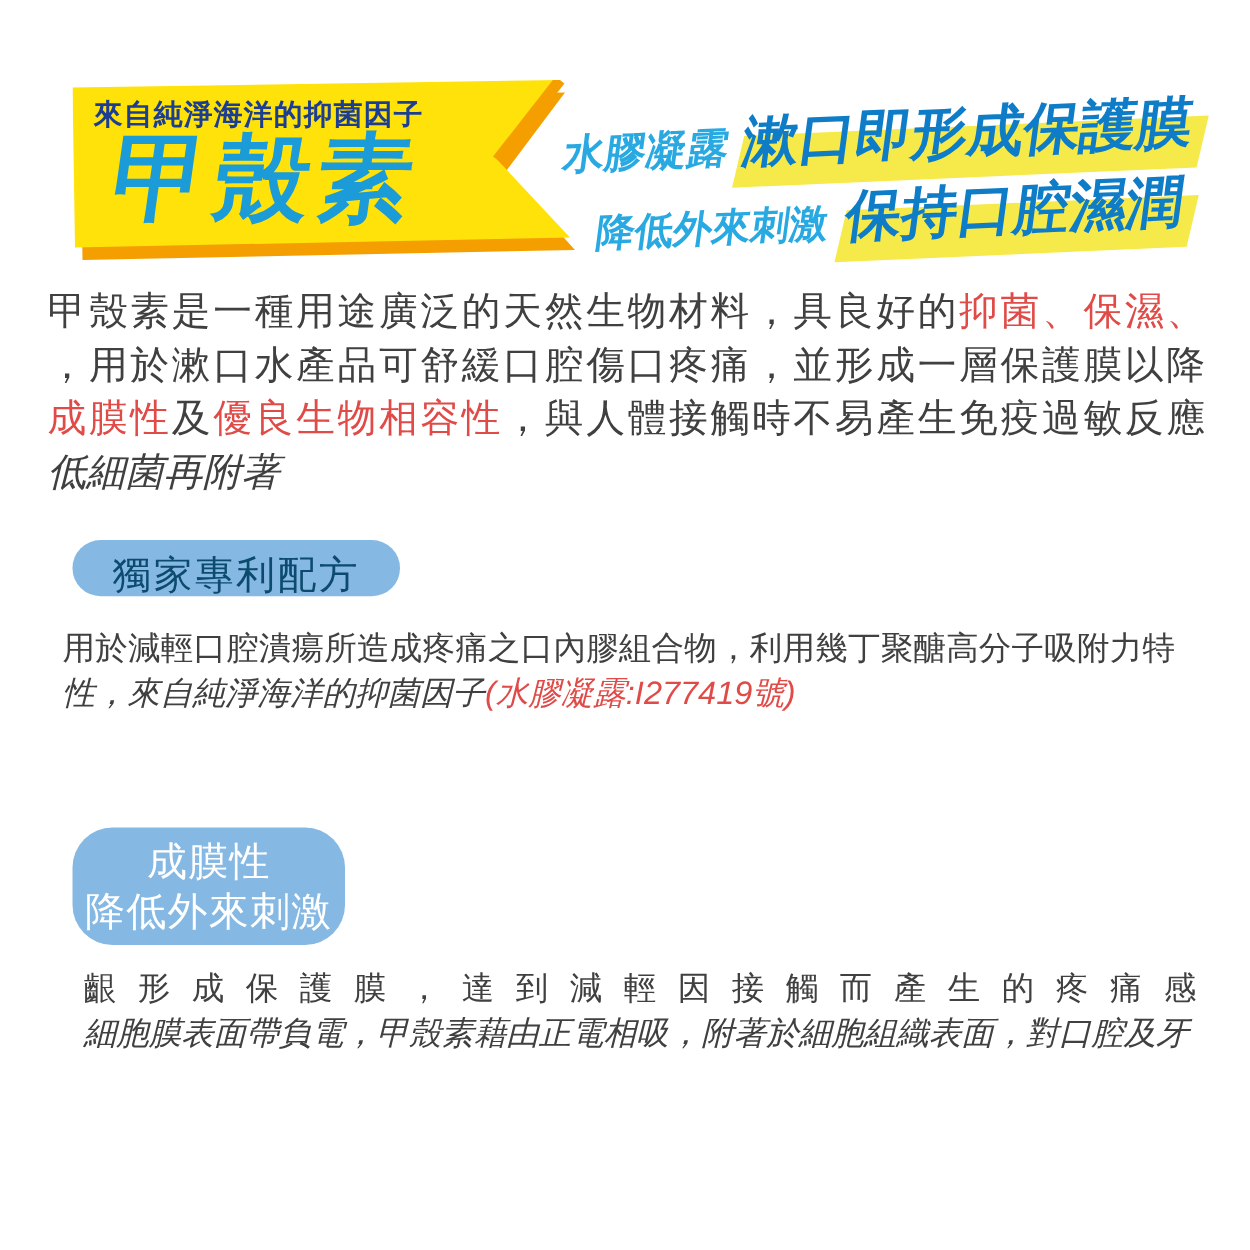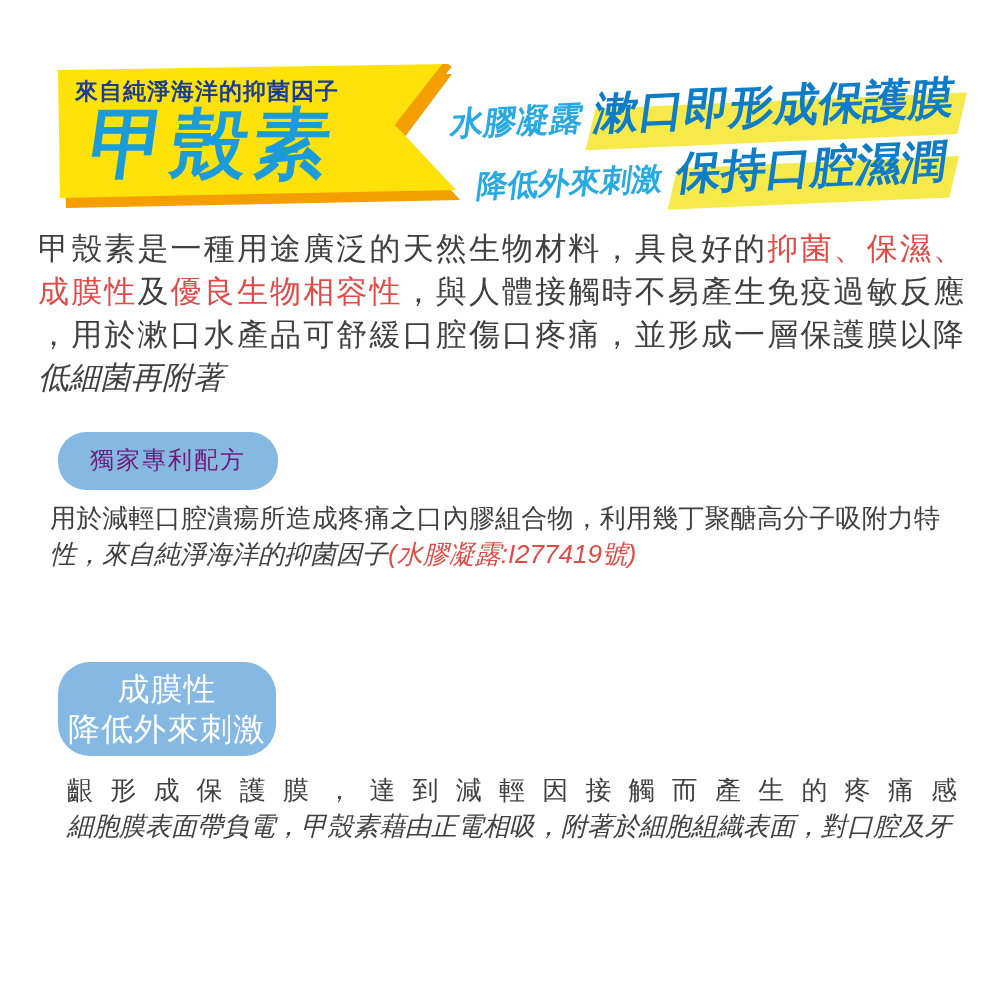--- a/index.html
+++ b/index.html
@@ -51,23 +51,23 @@
   
   .para{position:absolute;color:var(--text-gray);}
   .intro{left:38px;top:211px;width:926px;font-size:31px;line-height:43px;margin-top:16px;}
   .desc-1{left:50px;top:500px;width:890px;font-size:26px;line-height:36px;}
   .desc-2{left:67px;top:772px;width:890px;font-size:26px;line-height:36px;}
   .tline{text-align:justify;text-align-last:justify;}
   .tline:last-child{text-align-last:auto;font-style:italic;}
   .red{color:var(--accent-red);}
   
   .badge-1{
-    position:absolute;left:58px;top:432px;height:58px;line-height:55px;
+    position:absolute;left:58px;top:432px;height:45px;line-height:55px;
     padding:0 32px;border-radius:28px;background:var(--pill-blue);
-    color:#701a75;font-size:24px;letter-spacing:2px;white-space:nowrap;
+    color:#0c4a6e;font-size:31px;letter-spacing:2px;white-space:nowrap;
   }
   .badge-2{
     position:absolute;left:58px;top:662px;width:218px;height:94px;
     border-radius:32px;background:var(--pill-blue);color:#fff;
     display:flex;flex-direction:column;justify-content:center;align-items:center;
     font-size:32px;line-height:40px;letter-spacing:1px;text-align:center;
   }
 </style>
 </head>
 <body>
@@ -86,22 +86,22 @@
   <span class="tag-small">水膠凝露</span>
   <span class="tag-big">漱口即形成保護膜</span>
 </div>
 <div class="tagline tagline-2">
   <span class="tag-small">降低外來刺激</span>
   <span class="tag-big">保持口腔濕潤</span>
 </div>
 
 <div class="para intro">
     <div class="tline"><span>甲殼素是一種用途廣泛的天然生物材料，具良好的</span><span class="red">抑菌、保濕、</span></div>
+    <div class="tline"><span>，用於漱口水產品可舒緩口腔傷口疼痛，並形成一層保護膜以降</span></div>
     <div class="tline"><span class="red">成膜性</span><span>及</span><span class="red">優良生物相容性</span><span>，與人體接觸時不易產生免疫過敏反應</span></div>
-    <div class="tline"><span>，用於漱口水產品可舒緩口腔傷口疼痛，並形成一層保護膜以降</span></div>
     <div class="tline"><span>低細菌再附著</span></div>
   </div>
 
 <div class="badge-1">獨家專利配方</div>
 <div class="para desc-1">
     <div class="tline"><span>用於減輕口腔潰瘍所造成疼痛之口內膠組合物，利用幾丁聚醣高分子吸附力特</span></div>
     <div class="tline"><span>性，來自純淨海洋的抑菌因子</span><span class="red">(水膠凝露:I277419號)</span></div>
   </div>
 
 <div class="badge-2">

